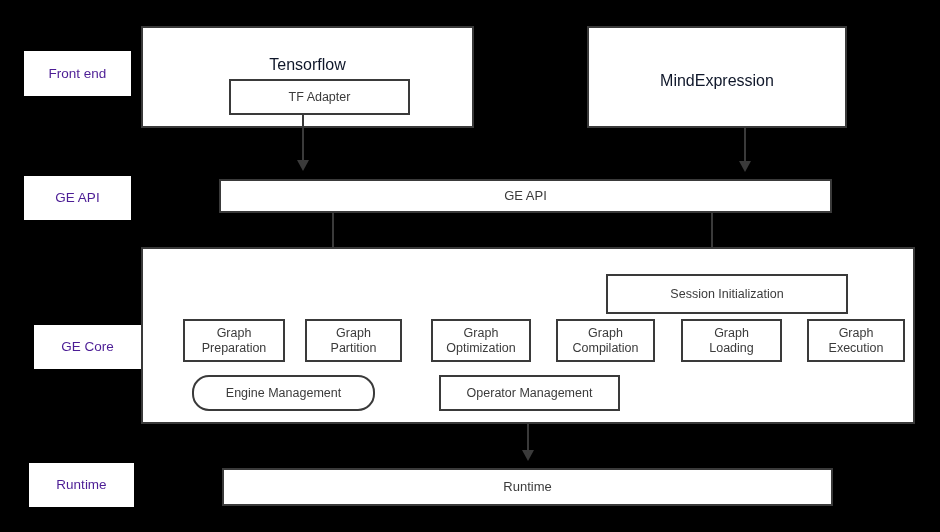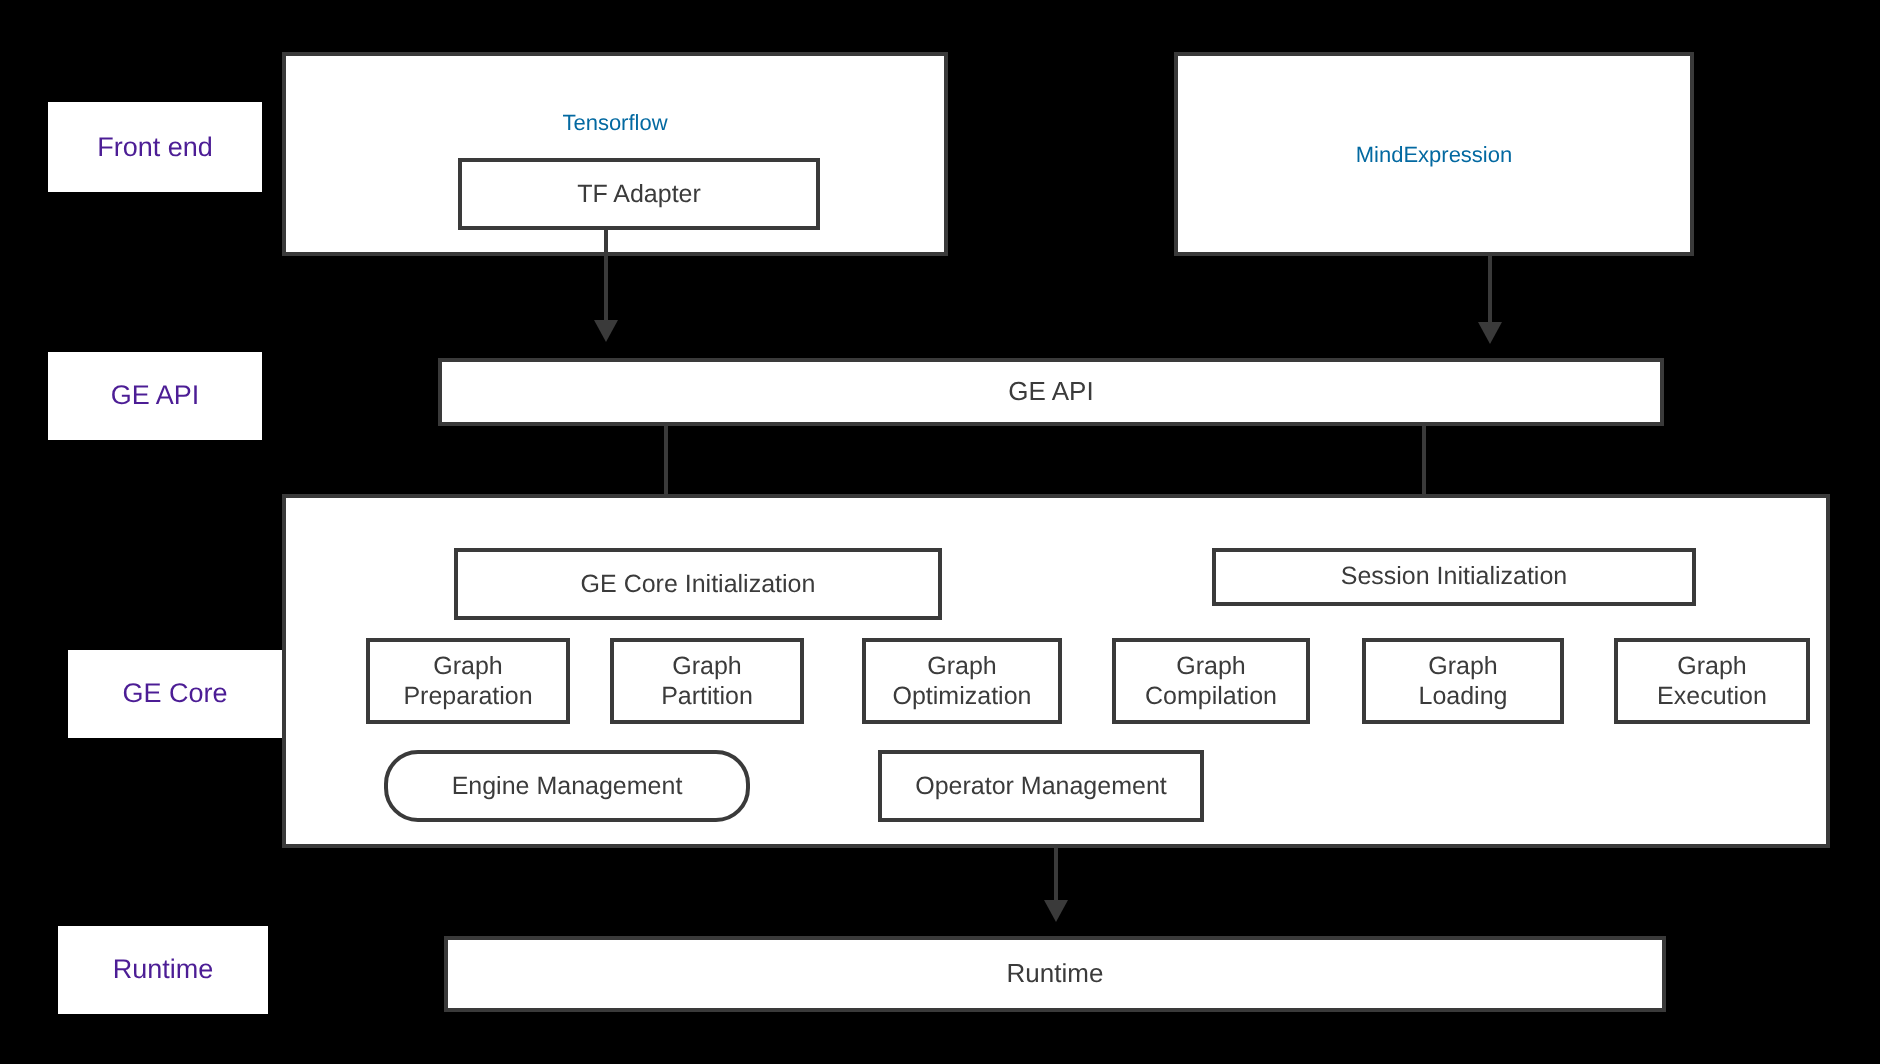--- a/index.html
+++ b/index.html
@@ -39,22 +39,22 @@
   
   .framework {
     align-items: flex-start;
     justify-content: center;
     padding-top: 0;
   }
   .framework-title {
     position: absolute;
     width: 100%;
     text-align: center;
-    font-size: 11px;
-    color: #0369a1;
+    font-size: 16px;
+    color: #0f172a;
   }
   .bar-label {
     font-size: 13px;
   }
   .unit {
     font-size: 12.5px;
     margin-left: 16px;
   }
   .wide-unit {
     font-size: 12.5px;
@@ -105,37 +105,36 @@
   <div class="box bordered bar-label" style="left:219px; top:179px; width:613px; height:34px;">GE API</div>
 
   <div class="conn-line" style="left:332px; top:213px; height:43px;"></div>
   <div class="conn-head" style="left:327px; top:252px;"></div>
 
   <div class="conn-line" style="left:711px; top:213px; height:43px;"></div>
   <div class="conn-head" style="left:706px; top:252px;"></div>
 
   <div class="box bordered" style="left:141px; top:247px; width:774px; height:177px;"></div>
 
-  <div class="box bordered unit" style="left:211px; top:274px; width:244px; height:36px;">GE Core Initialization</div>
-  <div class="box bordered unit" style="left:590px; top:274px; width:242px; height:29px;">Session Initialization</div>
+  <div class="box bordered unit" style="left:590px; top:274px; width:242px; height:40px;">Session Initialization</div>
 
   <div class="box bordered unit" style="left:167px; top:319px; width:102px; height:43px;">Graph
 Preparation</div>
   <div class="box bordered unit" style="left:289px; top:319px; width:97px; height:43px;">Graph
 Partition</div>
   <div class="box bordered unit" style="left:415px; top:319px; width:100px; height:43px;">Graph
 Optimization</div>
   <div class="box bordered unit" style="left:540px; top:319px; width:99px; height:43px;">Graph
 Compilation</div>
   <div class="box bordered unit" style="left:665px; top:319px; width:101px; height:43px;">Graph
 Loading</div>
   <div class="box bordered unit" style="left:791px; top:319px; width:98px; height:43px;">Graph
 Execution</div>
 
   <div class="box bordered wide-unit" style="left:192px; top:375px; width:183px; height:36px;border-radius:17px;">Engine Management</div>
-  <div class="box bordered wide-unit" style="left:439px; top:375px; width:163px; height:36px;">Operator Management</div>
+  <div class="box bordered wide-unit" style="left:439px; top:375px; width:181px; height:36px;">Operator Management</div>
 
   <div class="conn-line" style="left:527px; top:424px; height:30px;"></div>
   <div class="conn-head" style="left:522px; top:450px;"></div>
 
   <div class="box bordered bar-label" style="left:222px; top:468px; width:611px; height:38px;">Runtime</div>
 
 </div>
 
 </body></html>

